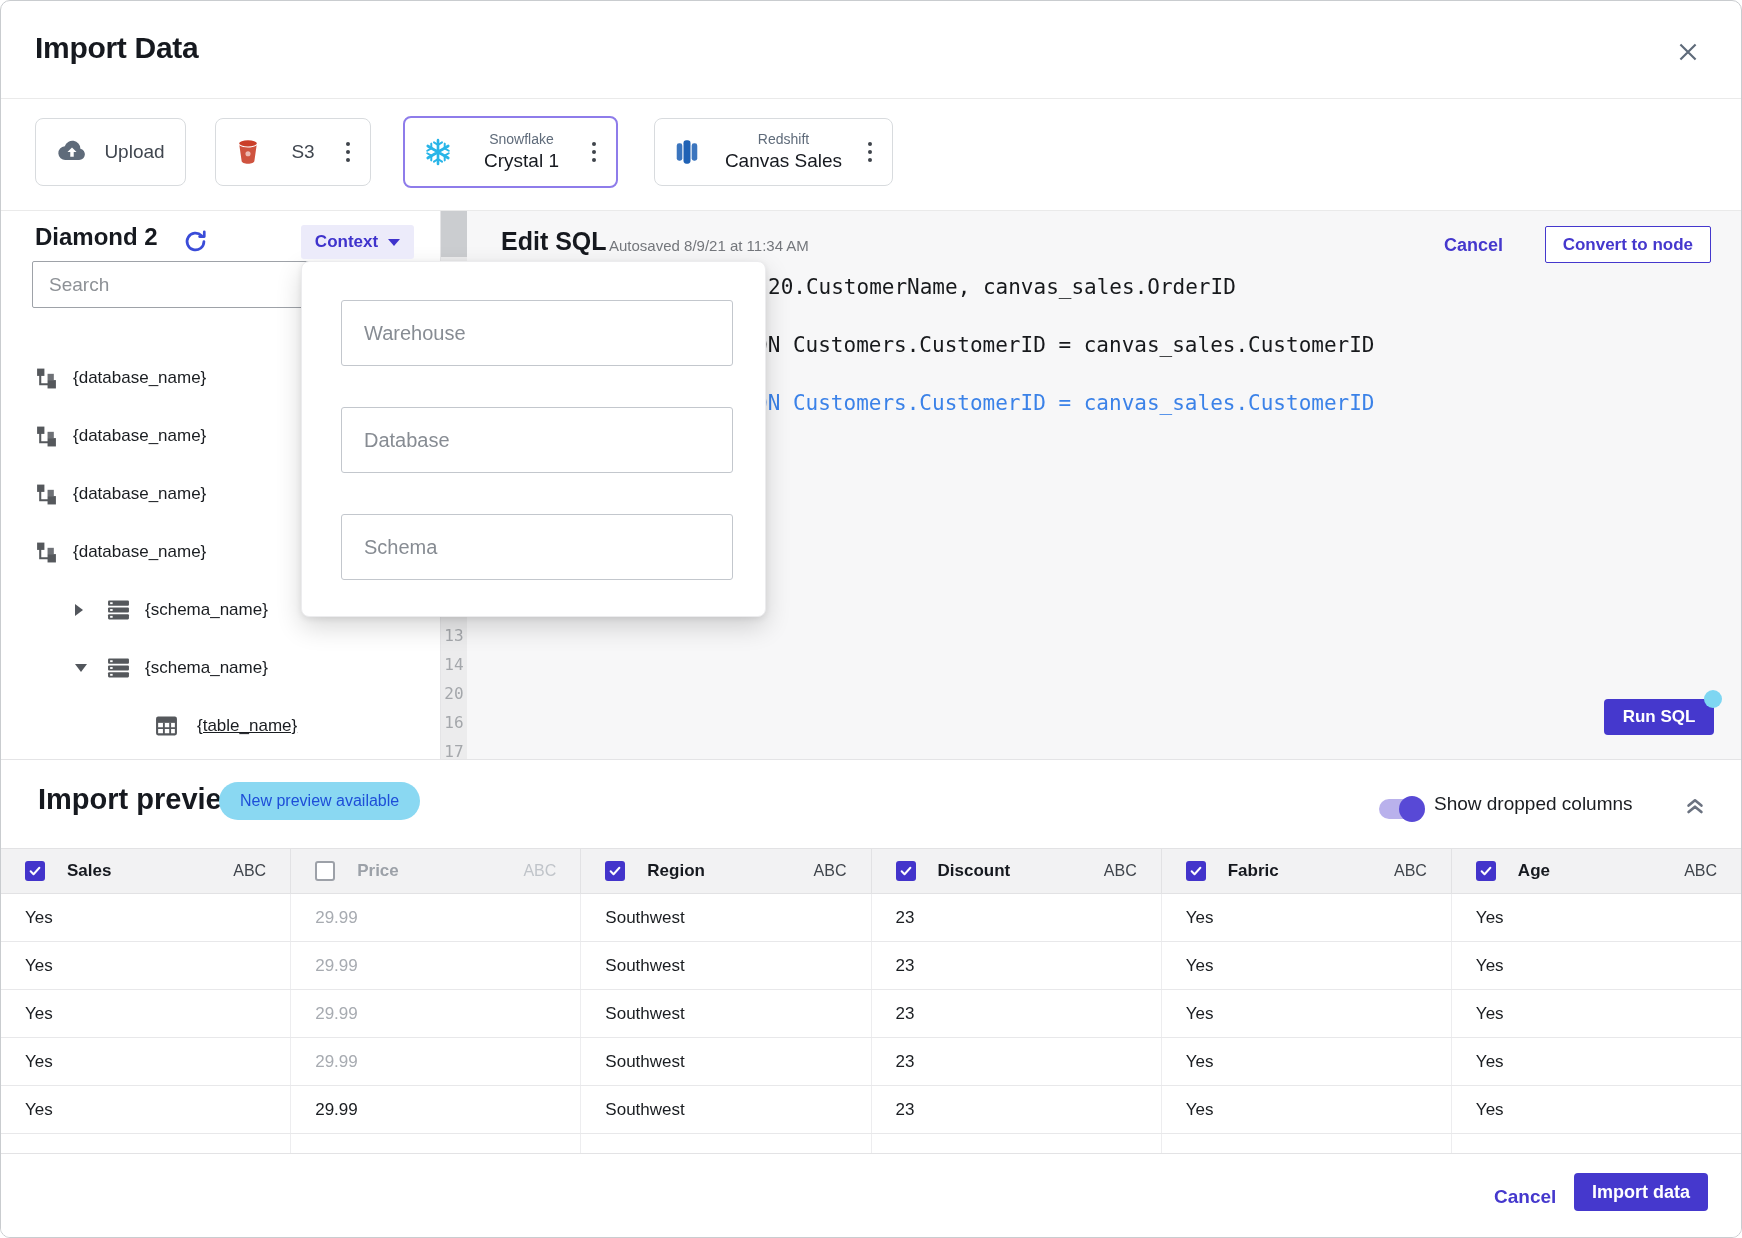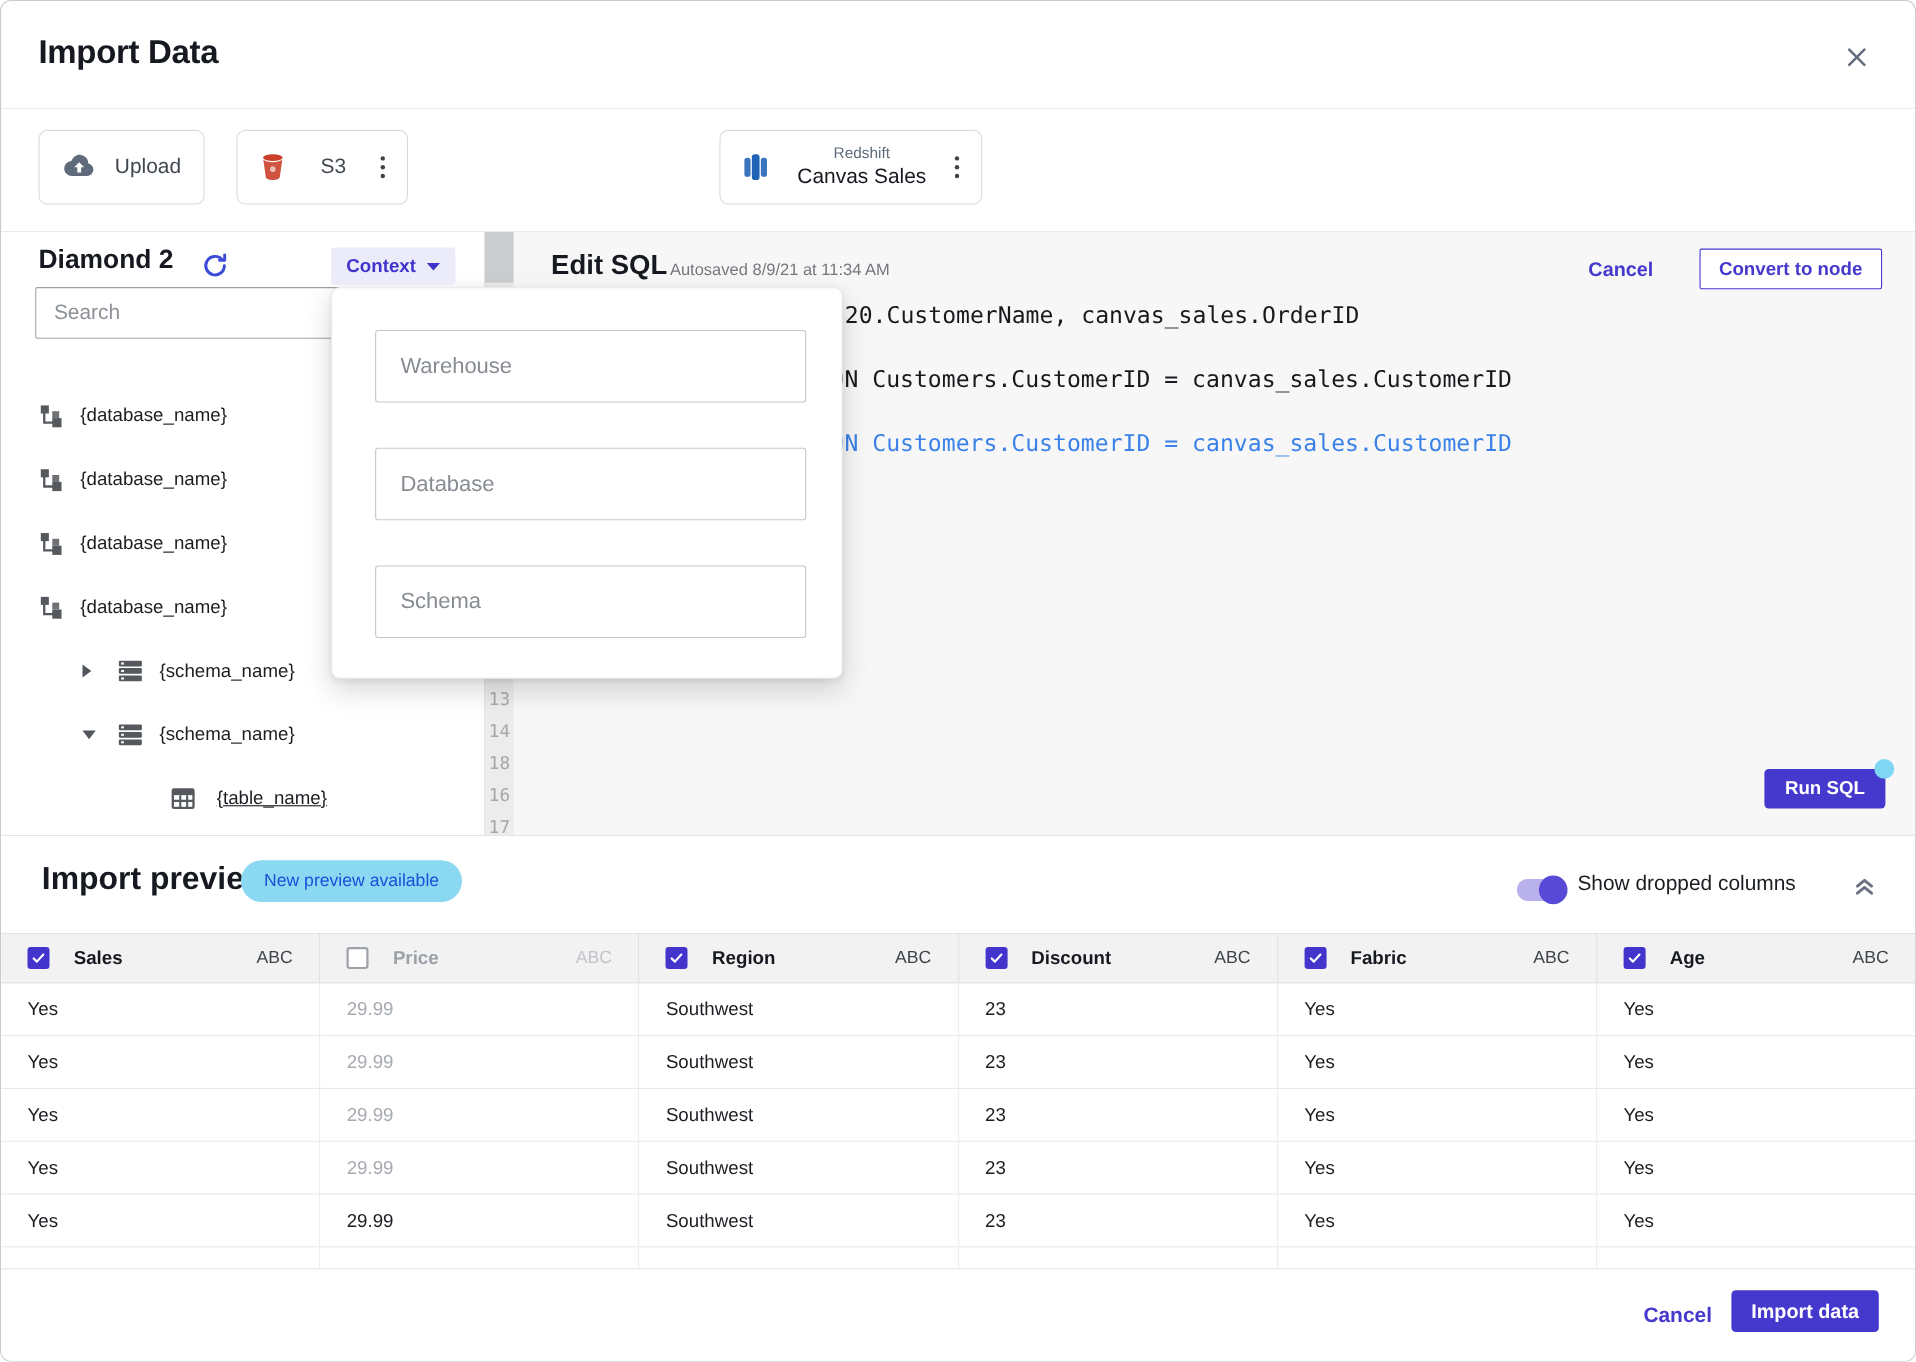--- a/index.html
+++ b/index.html
@@ -145,20 +145,35 @@
         <circle cx="12" cy="13.5" r="2.2" fill="#fff" opacity="0.6"></circle>
       </svg>
       <span class="lbl">S3</span>
       <div class="dots">
           <i></i>
           <i></i>
           <i></i>
         </div>
     </div>
 
+    <div class="src-btn btn-snow selected">
+      <svg width="30" height="30" viewBox="0 0 24 24" fill="none" stroke="#29B5E8" stroke-width="2.1" stroke-linecap="round" stroke-linejoin="round">
+        <path d="M12 2.5v19M3.8 7.2l16.4 9.6M3.8 16.8L20.2 7.2"></path>
+        <path d="M8.8 4.3L12 6.4l3.2-2.1M8.8 19.7L12 17.6l3.2 2.1M3.4 11l3.3-1.9L6.6 5.3M20.6 13l-3.3 1.9.1 3.8M3.4 13l3.3 1.9-.1 3.8M20.6 11l-3.3-1.9.1-3.8" stroke-width="1.6"></path>
+      </svg>
+      <div class="src-col">
+        <span class="src-kind">Snowflake</span>
+        <span class="src-name">Crystal 1</span>
+      </div>
+      <div class="dots">
+          <i></i>
+          <i></i>
+          <i></i>
+        </div>
+    </div>
 
     <div class="src-btn btn-red">
       <svg width="28" height="28" viewBox="0 0 24 24" fill="#2062B5">
         <rect x="9" y="2" width="6" height="20" rx="2.4"></rect>
         <rect x="3.2" y="4.6" width="4.8" height="14.8" rx="2" opacity="0.88"></rect>
         <rect x="16" y="4.6" width="4.8" height="14.8" rx="2" opacity="0.88"></rect>
       </svg>
       <div class="src-col">
         <span class="src-kind">Redshift</span>
         <span class="src-name">Canvas Sales</span>
@@ -255,21 +270,21 @@
           <span class="tlabel">{table_name}</span>
         </div>
       </div>
   </div>
 
   <div class="gutter">
     <div class="gutter-thumb"></div>
     <div id="gutter-nums">
         <div class="gutter-num" style="top: 410px;">13</div>
         <div class="gutter-num" style="top: 439px;">14</div>
-        <div class="gutter-num" style="top: 468px;">18</div>
+        <div class="gutter-num" style="top: 468px;">20</div>
         <div class="gutter-num" style="top: 497px;">16</div>
         <div class="gutter-num" style="top: 526px;">17</div>
       </div>
   </div>
 
   <div class="editor">
     <div class="sql-title">Edit SQL</div>
     <div class="autosave">Autosaved 8/9/21 at 11:34 AM</div>
     <div class="sql-cancel">Cancel</div>
     <div class="convert-btn">Convert to node</div>

